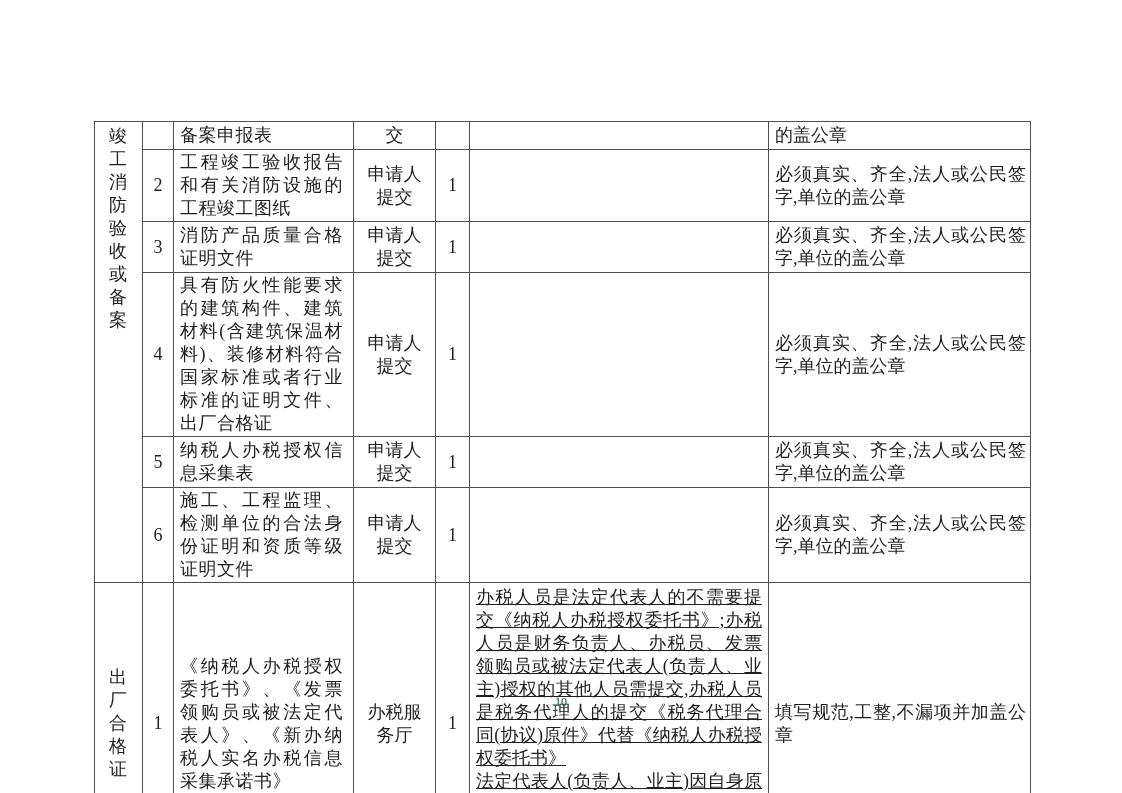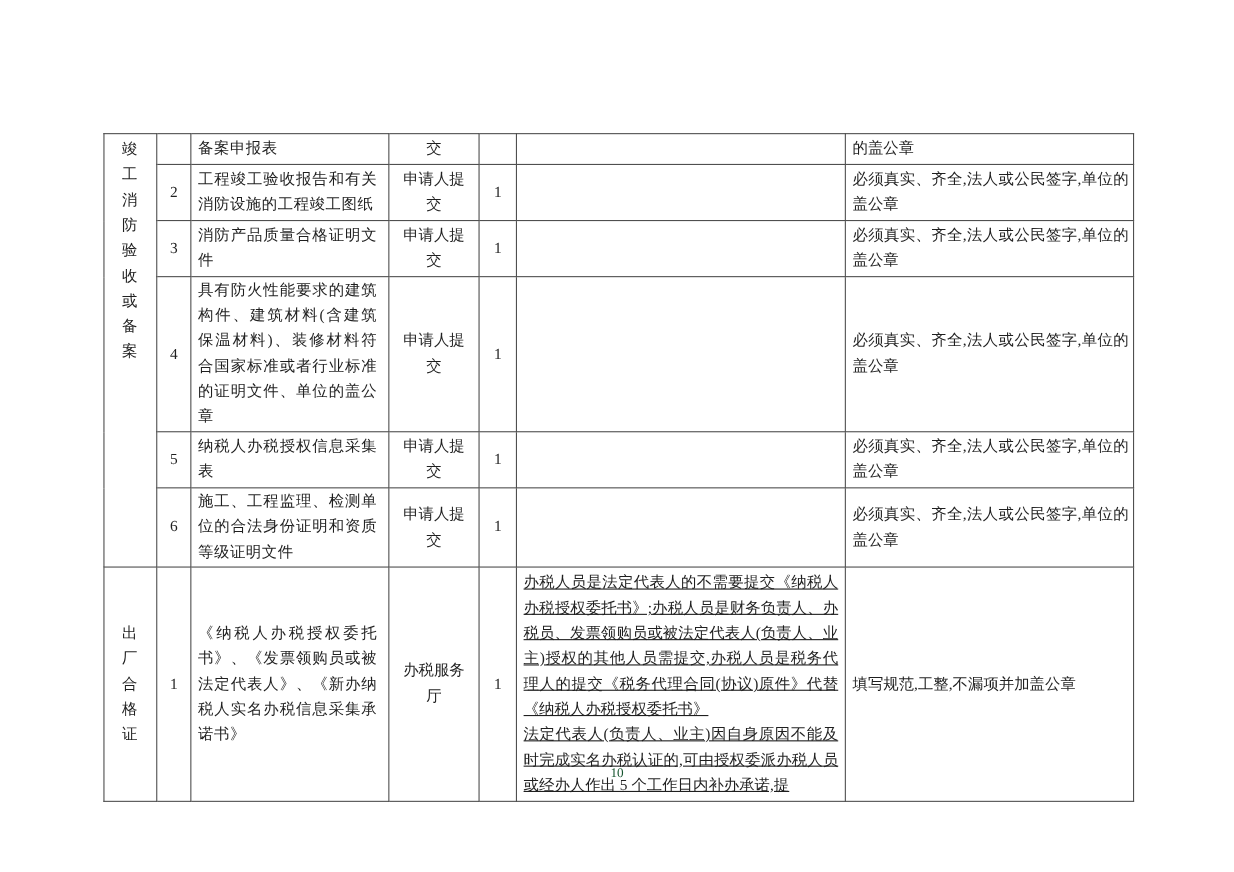--- a/index.html
+++ b/index.html
@@ -17,21 +17,21 @@
   table.doc-table {
     position: absolute;
     left: 94px;
     top: 121px;
     width: 936px;
     border-collapse: collapse;
     table-layout: fixed;
   }
   td {
     border: 1px solid #4f4f4f;
-    font-size: 14px;
+    font-size: 18px;
     line-height: 23px;
     vertical-align: middle;
     padding: 1px 6px;
     word-break: break-all;
   }
   
   tr.r1 { height: 23px; }
   tr.r2 { height: 48px; }
   tr.r3 { height: 48px; }
   tr.r4 { height: 110px; }
@@ -112,21 +112,21 @@
       <tr class="r3">
         <td class="c-no">3</td>
         <td class="c-mat">消防产品质量合格证明文件</td>
         <td class="c-method">申请人提交</td>
         <td class="c-count">1</td>
         <td class="c-note"></td>
         <td class="c-req">必须真实、齐全,法人或公民签字,单位的盖公章</td>
       </tr>
       <tr class="r4">
         <td class="c-no">4</td>
-        <td class="c-mat">具有防火性能要求的建筑构件、建筑材料(含建筑保温材料)、装修材料符合国家标准或者行业标准的证明文件、单位的盖公章</td>
+        <td class="c-mat">具有防火性能要求的建筑构件、建筑材料(含建筑保温材料)、装修材料符合国家标准或者行业标准的证明文件、出厂合格证</td>
         <td class="c-method">申请人提交</td>
         <td class="c-count">1</td>
         <td class="c-note"></td>
         <td class="c-req">必须真实、齐全,法人或公民签字,单位的盖公章</td>
       </tr>
       <tr class="r5">
         <td class="c-no">5</td>
         <td class="c-mat">纳税人办税授权信息采集表</td>
         <td class="c-method">申请人提交</td>
         <td class="c-count">1</td>

